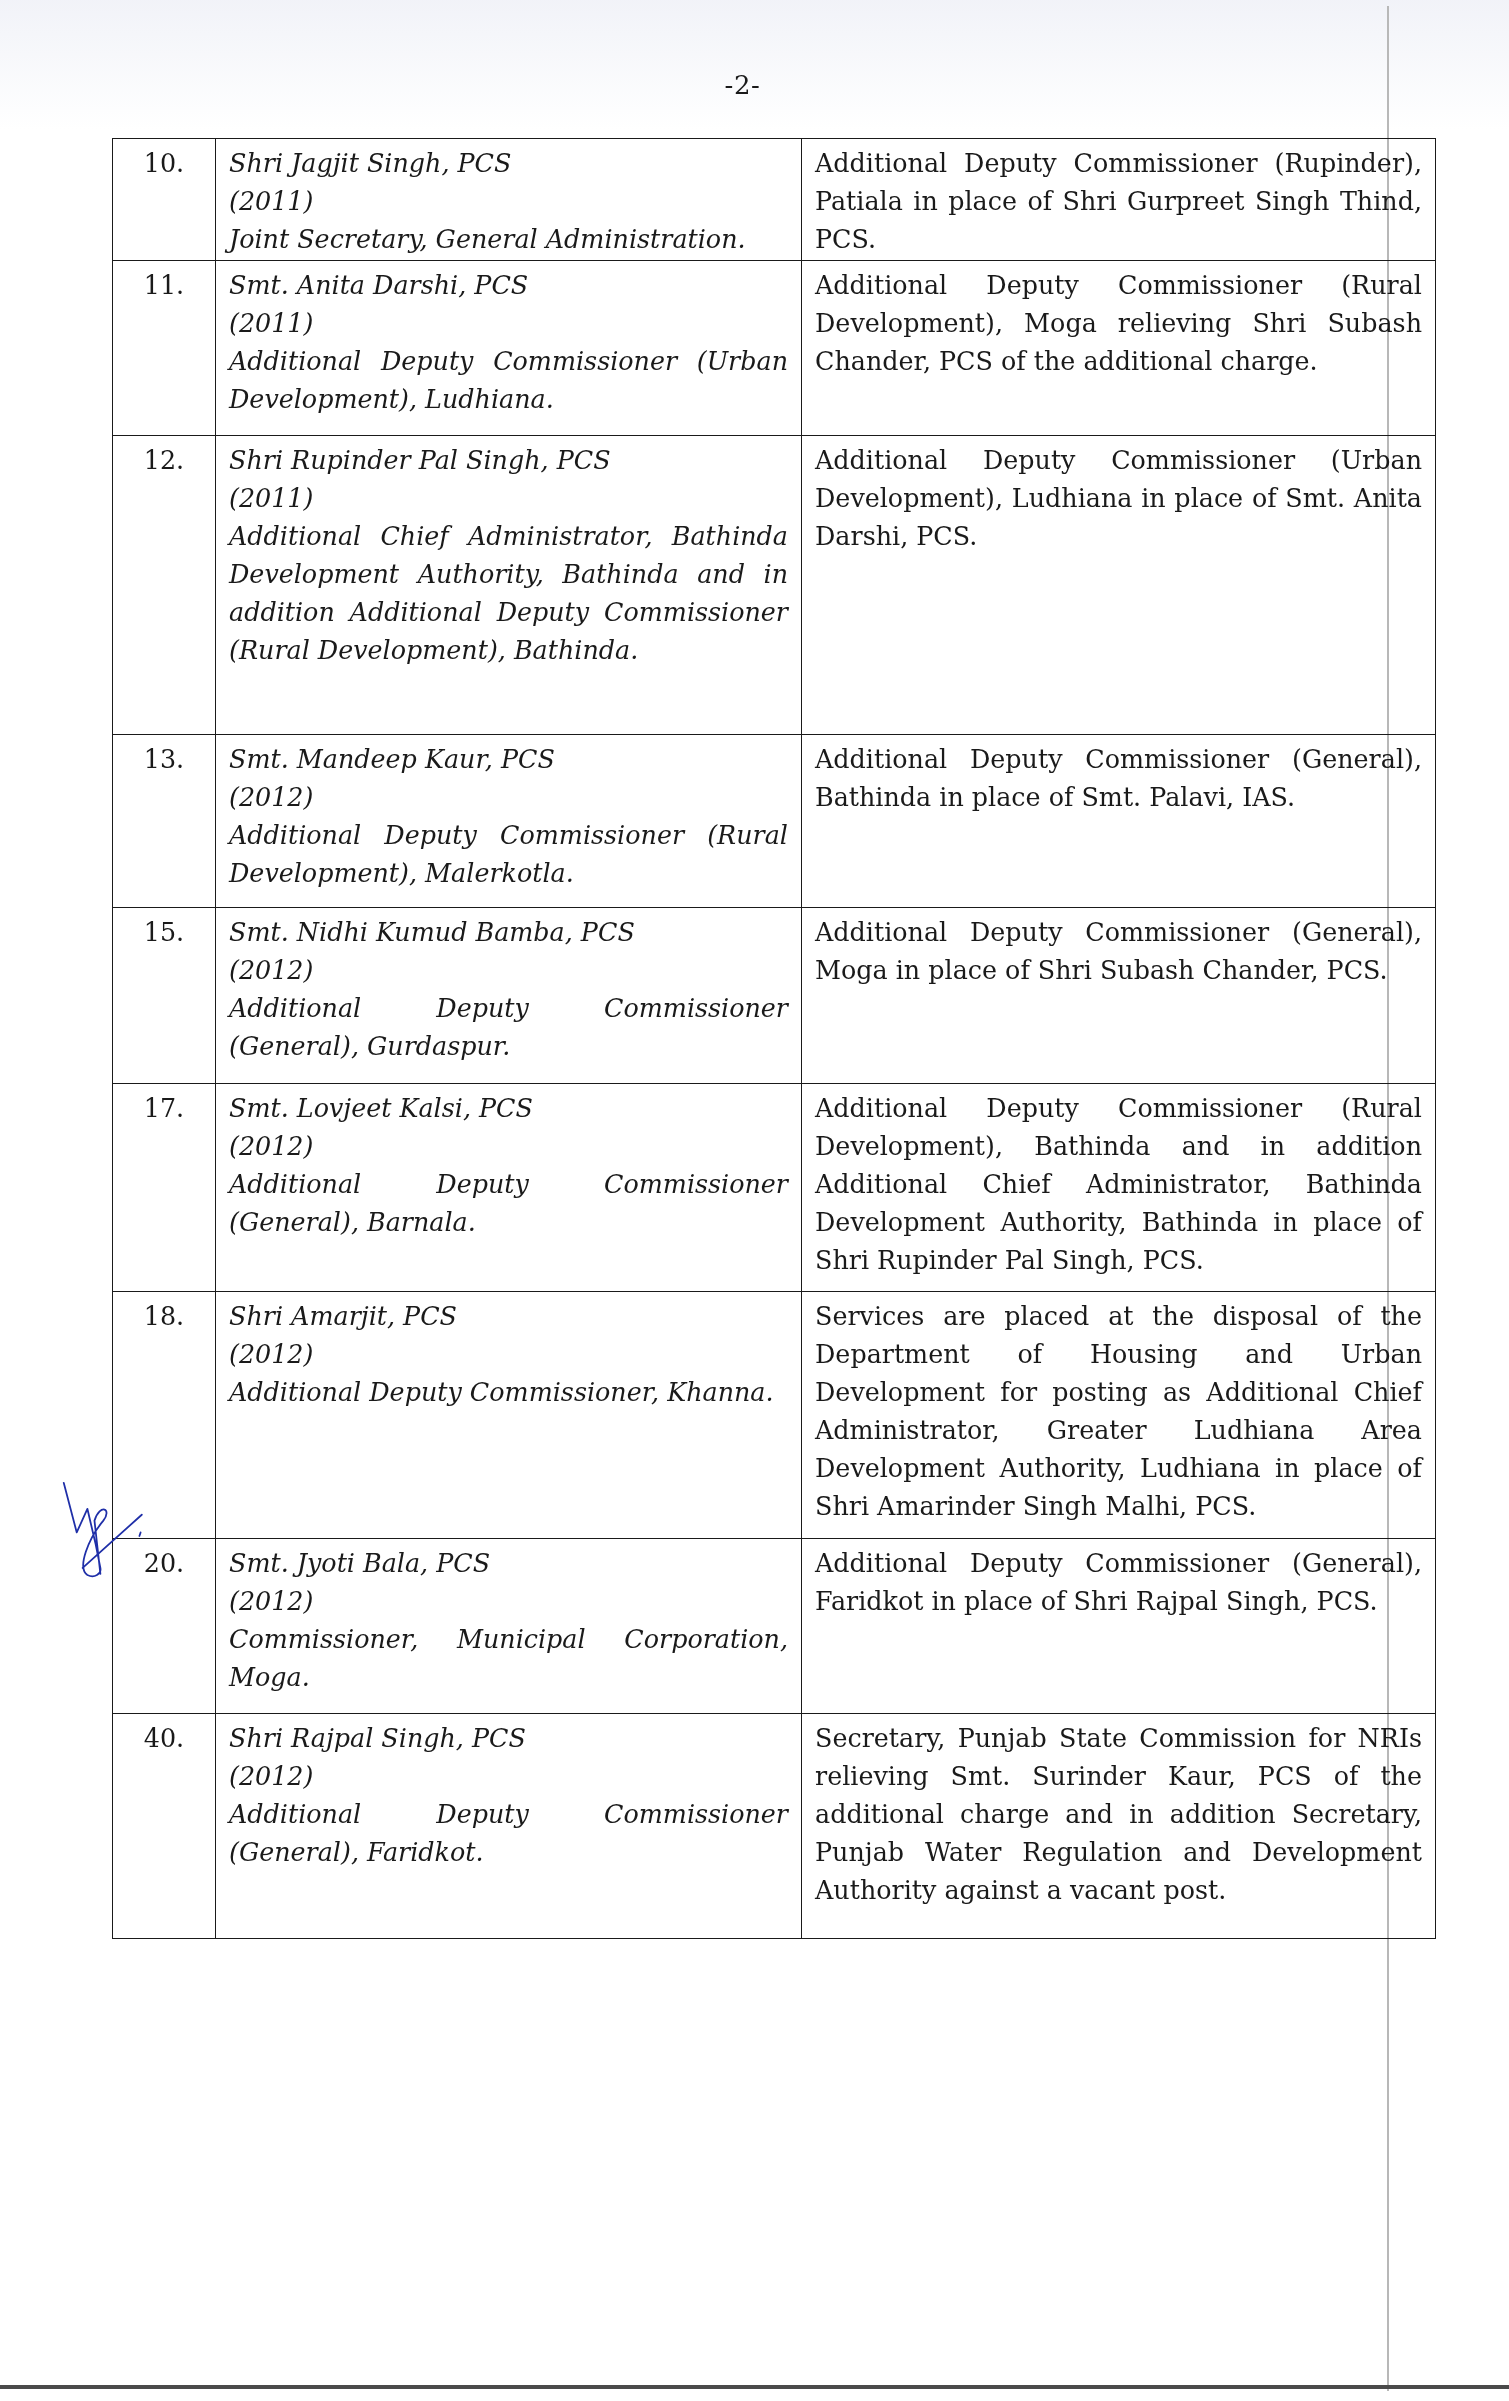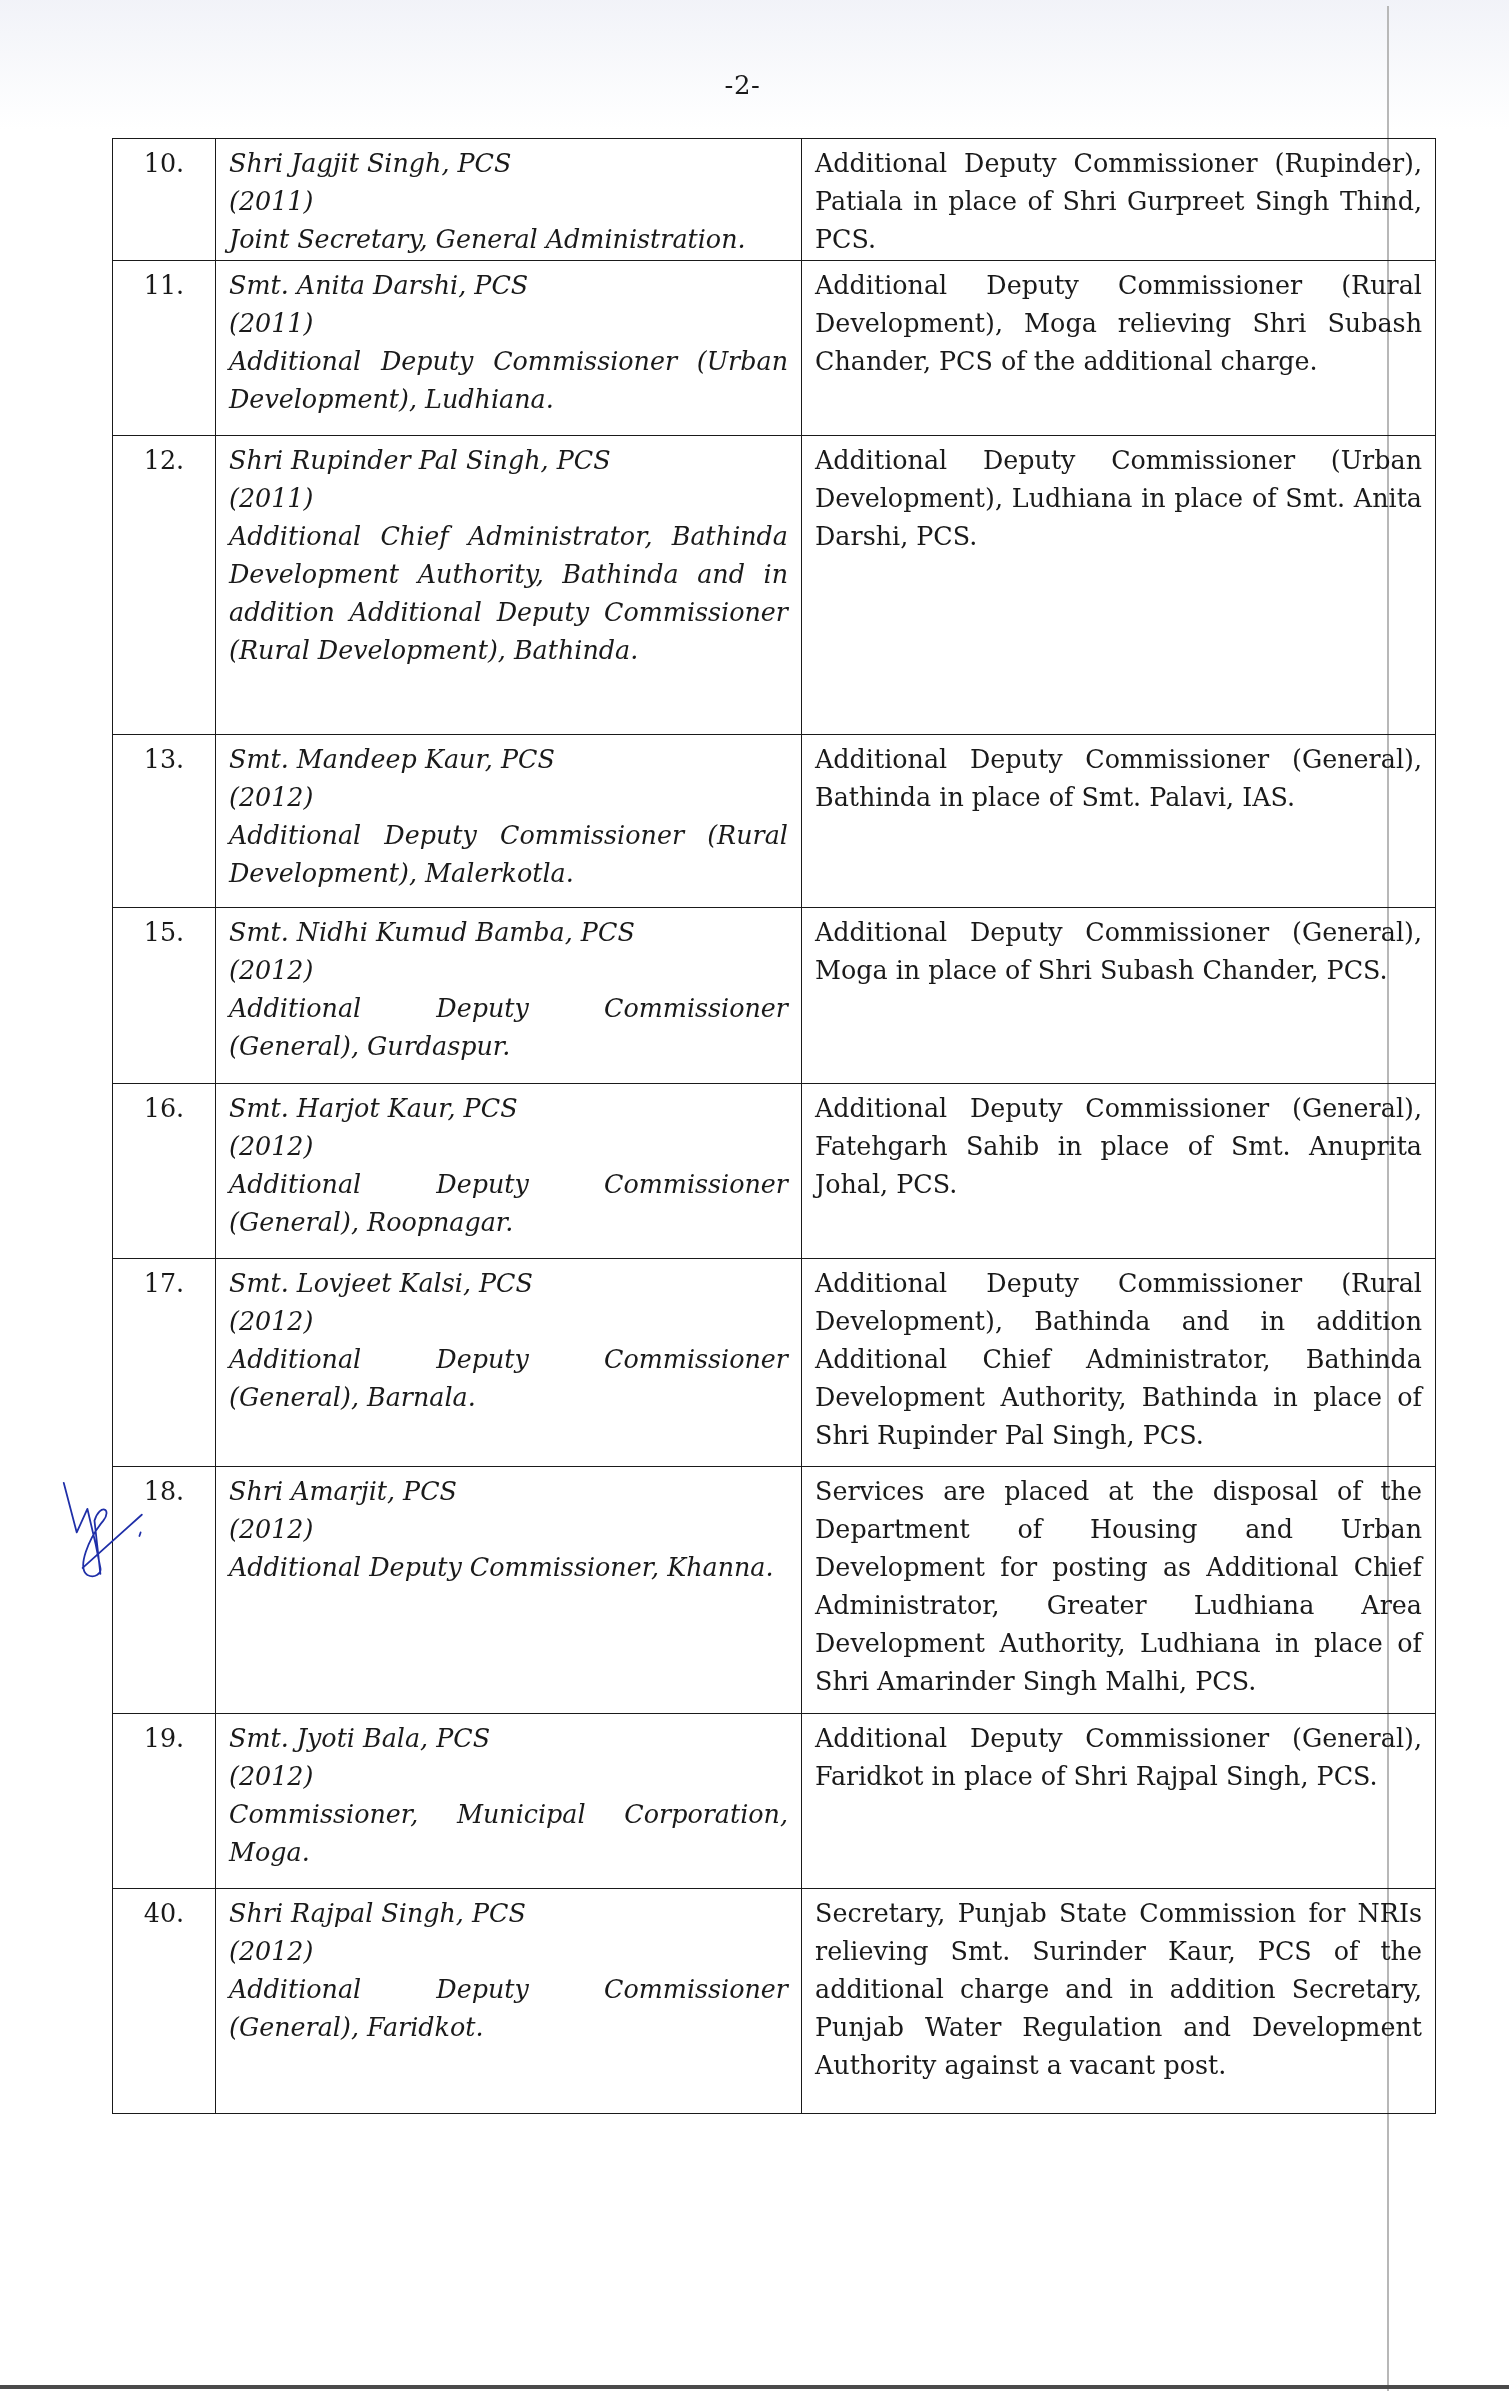--- a/index.html
+++ b/index.html
@@ -128,49 +128,40 @@
     </tr>
     <tr style="height:176px">
       <td class="col-sno">15.</td>
       <td class="col-officer">
         <span class="line">Smt. Nidhi Kumud Bamba, PCS</span>
         <span class="line">(2012)</span>
         <span class="line">Additional Deputy Commissioner (General), Gurdaspur.</span>
       </td>
       <td class="col-posting">Additional Deputy Commissioner (General), Moga in place of Shri Subash Chander, PCS.</td>
     </tr>
-    <tr style="height:175px">
-      <td class="col-sno">16.</td>
-      <td class="col-officer">
-        <span class="line">Smt. Harjot Kaur, PCS</span>
-        <span class="line">(2012)</span>
-        <span class="line">Additional Deputy Commissioner (General), Roopnagar.</span>
-      </td>
-      <td class="col-posting">Additional Deputy Commissioner (General), Fatehgarh Sahib in place of Smt. Anuprita Johal, PCS.</td>
-    </tr>
     <tr style="height:208px">
       <td class="col-sno">17.</td>
       <td class="col-officer">
         <span class="line">Smt. Lovjeet Kalsi, PCS</span>
         <span class="line">(2012)</span>
         <span class="line">Additional Deputy Commissioner (General), Barnala.</span>
       </td>
       <td class="col-posting">Additional Deputy Commissioner (Rural Development), Bathinda and in addition Additional Chief Administrator, Bathinda Development Authority, Bathinda in place of Shri Rupinder Pal Singh, PCS.</td>
     </tr>
     <tr style="height:247px">
       <td class="col-sno">18.</td>
       <td class="col-officer">
         <span class="line">Shri Amarjit, PCS</span>
         <span class="line">(2012)</span>
         <span class="line">Additional Deputy Commissioner, Khanna.</span>
       </td>
       <td class="col-posting">Services are placed at the disposal of the Department of Housing and Urban Development for posting as Additional Chief Administrator, Greater Ludhiana Area Development Authority, Ludhiana in place of Shri Amarinder Singh Malhi, PCS.</td>
     </tr>
     <tr style="height:175px">
-      <td class="col-sno">19.</td>
+      <td class="col-sno">20.</td>
       <td class="col-officer">
         <span class="line">Smt. Jyoti Bala, PCS</span>
         <span class="line">(2012)</span>
         <span class="line">Commissioner, Municipal Corporation, Moga.</span>
       </td>
       <td class="col-posting">Additional Deputy Commissioner (General), Faridkot in place of Shri Rajpal Singh, PCS.</td>
     </tr>
     <tr style="height:225px">
       <td class="col-sno">40.</td>
       <td class="col-officer">

